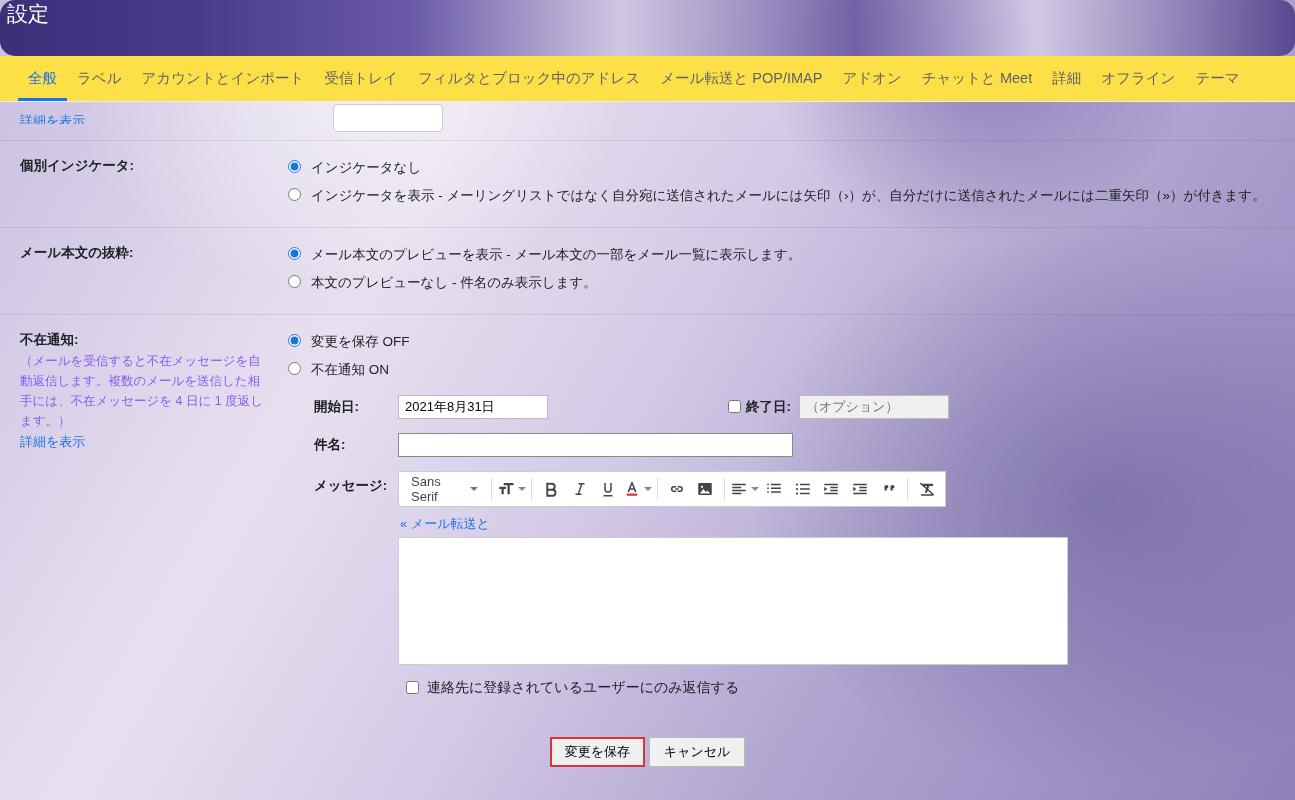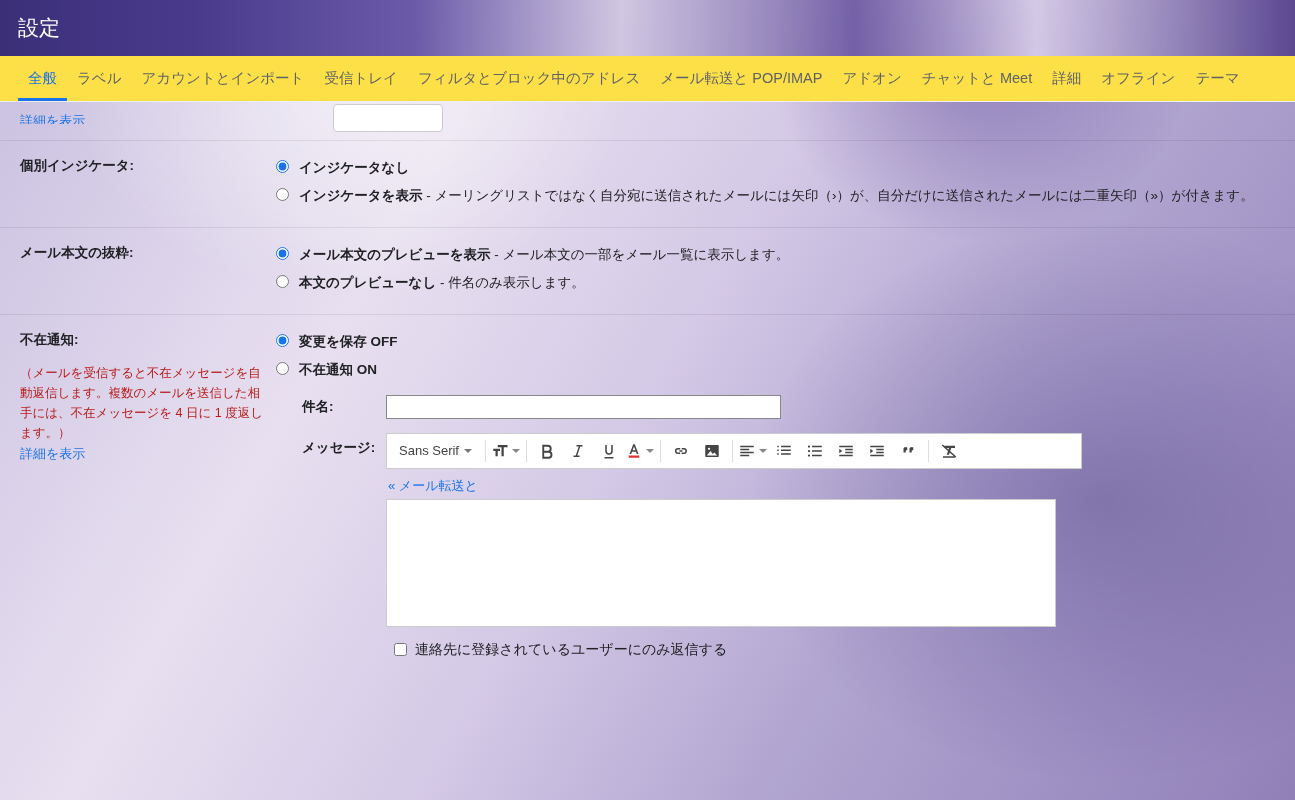--- a/index.html
+++ b/index.html
@@ -18,23 +18,23 @@
     position: absolute; inset: 0; pointer-events: none;
     background:
      radial-gradient(ellipse 400px 300px at 350px 90px, rgba(255,255,255,0.55), transparent 70%),
      radial-gradient(ellipse 300px 260px at 980px 60px, rgba(90,70,150,0.5), transparent 70%),
      radial-gradient(ellipse 500px 400px at 1100px 500px, rgba(60,50,120,0.35), transparent 70%);
   }
   .header {
     background: linear-gradient(90deg, #3b2f78 0%, #4a3a8c 15%, #6a5aa8 32%, rgba(200,190,220,0.7) 48%, rgba(90,70,150,0.75) 66%, rgba(220,210,235,0.85) 80%, rgba(70,50,130,0.8) 100%);
     height: 56px;
     display: flex;
-    align-items: center;
-    padding: 0 18px;
+    padding: 0 7px;
     position: relative;
+    border-radius: 15px;
   }
   .header-title { color: #fff; font-size: 21px; font-weight: 400; }
   .tabs {
     background: #fde047;
     padding: 0 18px;
     display: flex;
     flex-wrap: wrap;
     align-items: center;
     border-bottom: 1px solid #eee;
     position: relative;
@@ -63,44 +63,44 @@
   }
   .truncated-link { color: #1a73e8; font-size: 13px; overflow:hidden; height:12px; }
   .trunc-btn {
     border: 1px solid #ccc; background:#fff; border-radius:4px; height:28px; width:110px;
     overflow:hidden; color:#bbb; font-size:10px;
   }
   .section {
     display: flex;
     padding: 16px 20px 14px;
     border-top: 1px solid rgba(0,0,0,0.08);
-    gap: 8px;
+    gap: 20px;
   }
   .section-label { width: 248px; flex-shrink:0; }
   .section-label .title { font-weight: 700; font-size:13.5px; }
-  .section-label .desc { font-size:12.5px; color:#b91c1c; line-height:1.6; margin-top:14px;}
+  .section-label .desc { font-size:12.5px; color:#8b5cf6; line-height:1.6; margin-top:2px;}
   .section-body { flex: 1; }
   .radio-row { display:flex; align-items:flex-start; gap:10px; margin-bottom:6px; line-height:1.55; }
   .radio-row input[type=radio] { margin-top:3px; accent-color:#1a73e8; }
-  .radio-label { font-weight:700; font-size:13.5px; }
+  .radio-label { font-weight:400; font-size:13.5px; }
   .radio-desc { font-size:13.5px; color:#202124; font-weight:400; }
   .detail-link { color:#1a73e8; font-size:13px; cursor:pointer; margin-top:2px; display:inline-block;}
   .vac-form { margin-top: 14px; margin-left: 0; }
   .form-row { display:flex; align-items:center; margin-bottom:14px; gap: 0; }
   .form-label { width:110px; font-weight:700; font-size:13.5px; text-align:left; padding-left:26px;}
   .date-input { border:1px solid #bbb; background:#fff; height:24px; width:150px; padding:2px 6px; font-size:13px;}
   .end-group { display:flex; align-items:center; margin-left:180px;}
   .end-group input[type=checkbox]{ margin-right:5px; }
   .end-label { font-weight:700; font-size:13.5px; margin-right:8px;}
   .end-input { border:1px solid #bbb; background:#f0f0f0; height:24px; width:150px; padding:2px 6px; font-size:13px; color:#888;}
   .subject-input{ border:1px solid #888; background:#fff; height:24px; width:395px; padding:2px 6px;}
   .msg-row { display:flex; align-items:flex-start;}
   .toolbar {
     border:1px solid #ccc; background:#fff; display:flex; align-items:center;
-    height:36px; width:696px; padding:0 4px; gap:1px;
+    height:36px; width:548px; padding:0 4px; gap:1px;
   }
   .tb-font { font-size:13px; color:#444; padding:0 8px; display:flex; align-items:center; gap:5px; cursor:pointer;}
   .tb-sep { width:1px; height:22px; background:#ddd; margin:0 4px;}
   .tb-btn { width:30px; height:28px; display:flex; align-items:center; justify-content:center; cursor:pointer; color:#444; position:relative;}
   .tb-btn svg { width:18px; height:18px; fill:#444; }
   .dd::after{ content:''; border:4px solid transparent; border-top-color:#888; margin-left:3px; transform:translateY(2px);}
   .plain-link { color:#1a73e8; font-size:13px; margin:8px 0 4px 2px; cursor:pointer; display:inline-block;}
   .editor-area { border:1px solid #ccc; background:#fff; width:670px; height:128px;}
   .contacts-row { display:flex; align-items:center; gap:8px; margin:14px 0 0 118px;}
   .footer-btns { text-align:center; margin-top:26px;}
@@ -187,20 +187,29 @@
         <input type="radio" name="vac" checked="" style="">
         <div><span class="radio-label">変更を保存 OFF</span></div>
       </div>
       <div class="radio-row">
         <input type="radio" name="vac" style="">
         <div><span class="radio-label">不在通知 ON</span></div>
       </div>
 
       <div class="vac-form">
         <div class="form-row">
+          <div class="form-label">開始日:</div>
+          <input class="date-input" value="2021年8月31日" style="">
+          <div class="end-group">
+            <input type="checkbox" style="">
+            <span class="end-label">終了日:</span>
+            <input class="end-input" disabled="" placeholder="（オプション）" style="">
+          </div>
+        </div>
+        <div class="form-row">
           <div class="form-label">件名:</div>
           <input class="subject-input" style="">
         </div>
         <div class="msg-row">
           <div class="form-label" style="padding-top:6px;">メッセージ:</div>
           <div>
             <div class="toolbar">
               <div class="tb-font">
                 <span>Sans Serif</span>
                 <span class="tri-down"></span>
@@ -293,14 +302,18 @@
           </div>
         </div>
         <div class="contacts-row">
           <input type="checkbox" style="">
           <span>連絡先に登録されているユーザーにのみ返信する</span>
         </div>
       </div>
     </div>
   </div>
 
+  <div class="footer-btns">
+    <button class="btn save">変更を保存</button>
+    <button class="btn">キャンセル</button>
+  </div>
 
 </div>
 
 </body></html>

